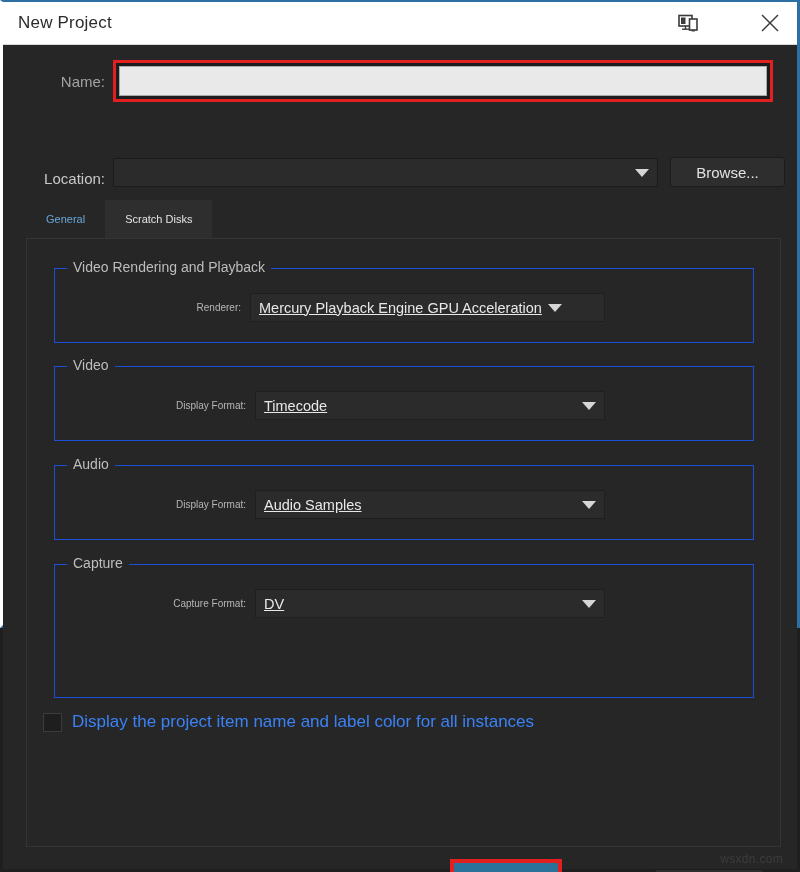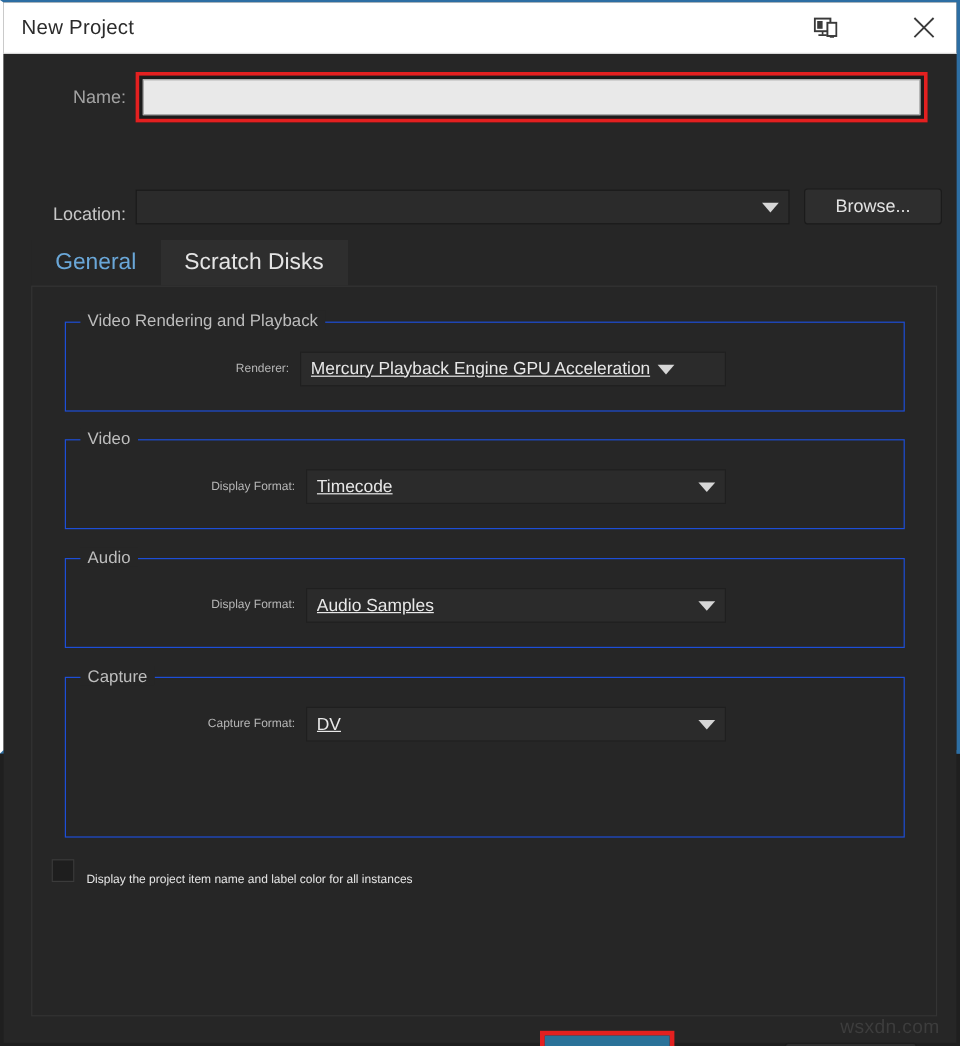--- a/index.html
+++ b/index.html
@@ -162,21 +162,21 @@
     left: 23px; top: 155px;
     display: flex;
     align-items: flex-end;
     height: 38px;
   }
   .tab {
     height: 38px;
     padding: 0 20px;
     display: flex;
     align-items: center;
-    font-size: 19px;
+    font-size: 11px;
   }
   .tab.active {
     background: #262626;
     color: #6aa7d8;
   }
   .tab.inactive {
     background: #2e2e2e;
     color: #e4e4e4;
   }
 
@@ -268,24 +268,23 @@
     align-items: center;
   }
   #display-instances-checkbox {
     width: 19px; height: 19px;
     background: #1e1e1e;
     border: 1px solid #3b3b3b;
     flex: 0 0 auto;
   }
   #display-instances-label {
     margin-left: 10px;
-    font-size: 10px;
-    color: #e5e5e5;
+    font-size: 17px;
+    color: #3b82f6;
     white-space: nowrap;
-    margin-top: 16px;
   }
 
   
   #footer {
     position: absolute;
     left: 0; right: 0; top: 808px;
     height: 62px;
   }
   #ok-highlight {
     position: absolute;
@@ -320,21 +319,21 @@
     font-family: "Liberation Sans", sans-serif;
     display: flex;
     align-items: center;
     justify-content: center;
   }
 
   
   #watermark {
     position: absolute;
     right: 14px; bottom: 3px;
-    font-size: 16px;
+    font-size: 12px;
     color: #3d3d3d;
     letter-spacing: .3px;
   }
 </style>
 </head>
 <body>
 
 <div id="dialog-window">
 
   <div id="title-bar">

